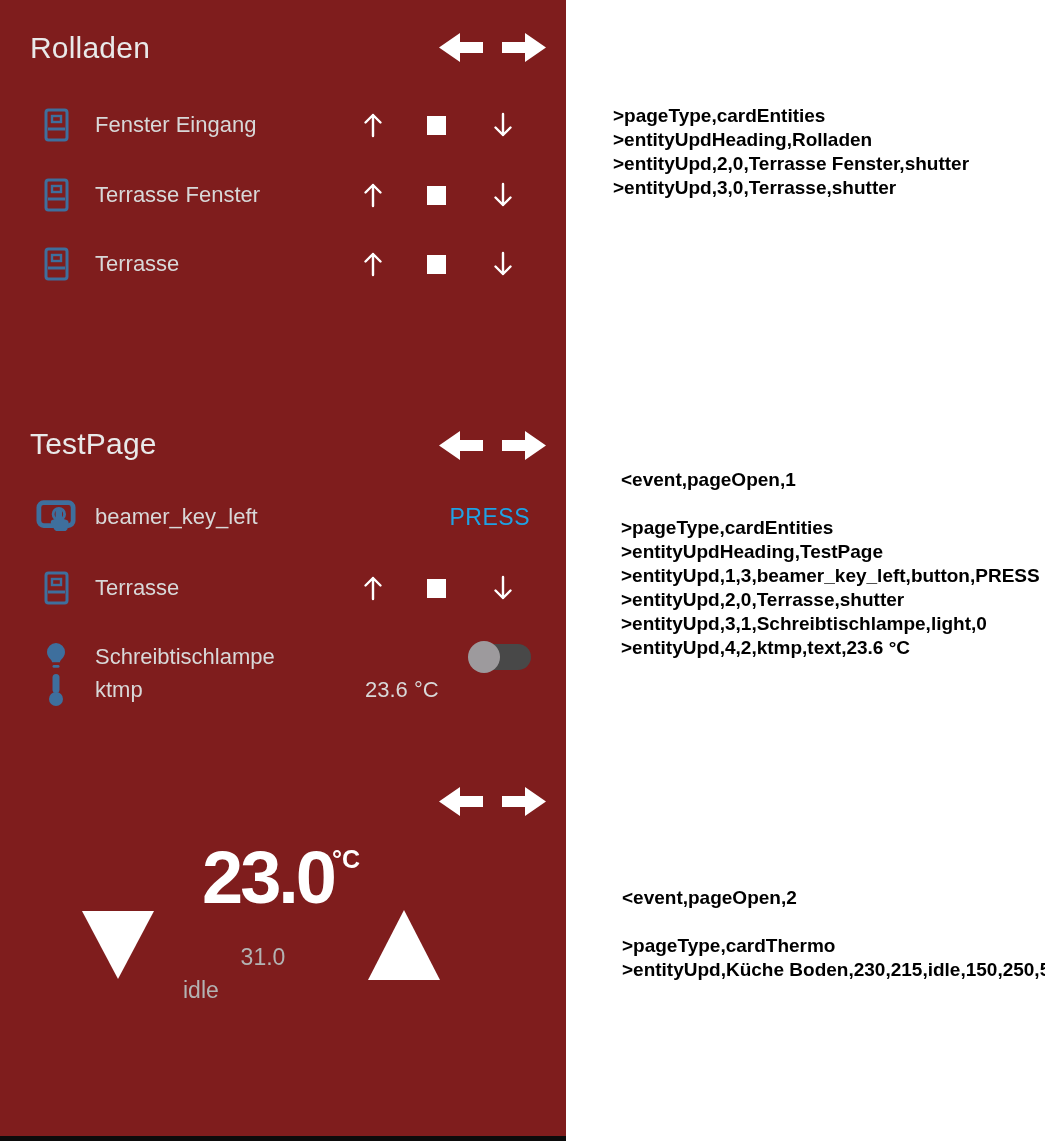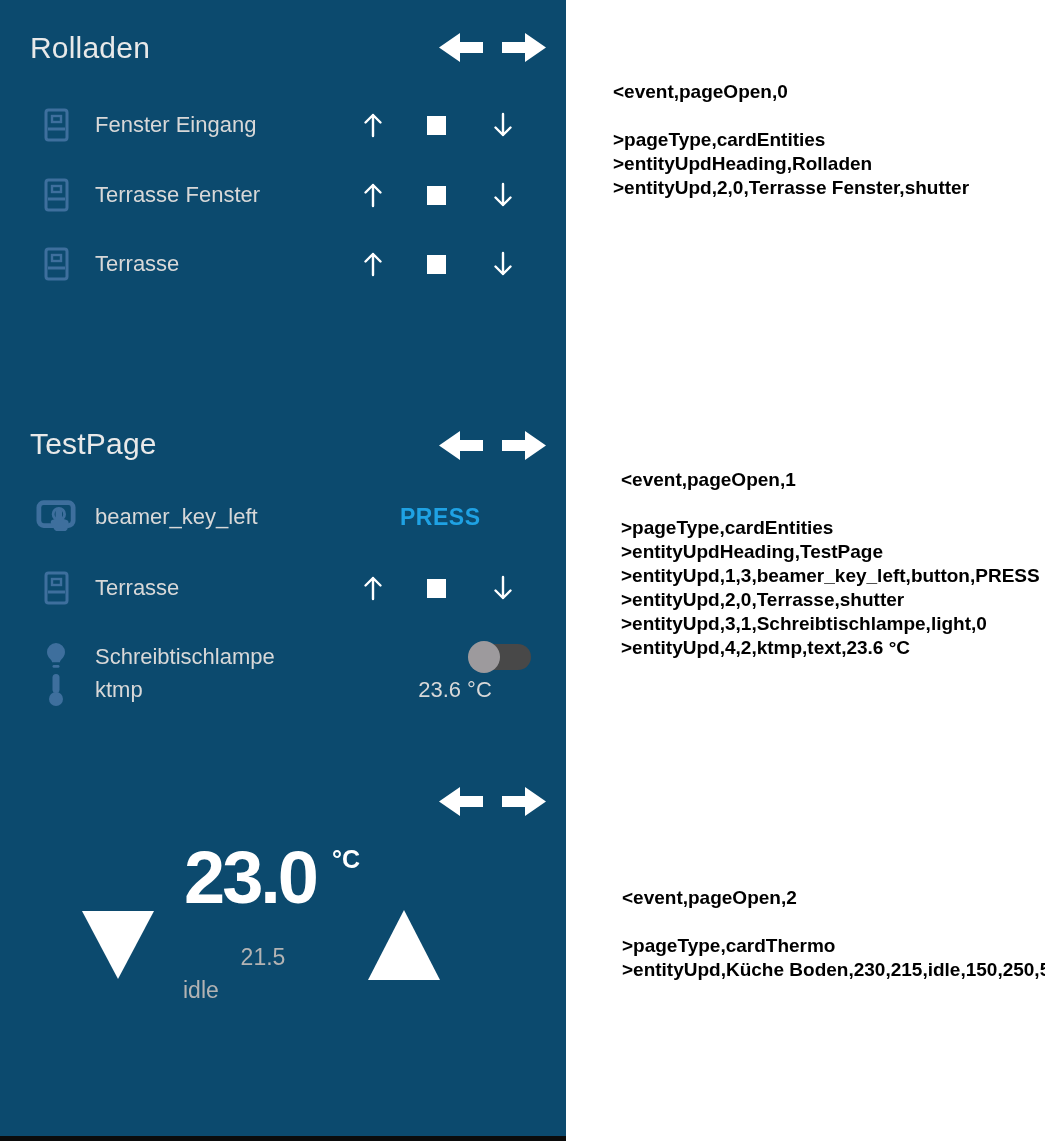--- a/index.html
+++ b/index.html
@@ -1,47 +1,47 @@
 <!DOCTYPE html>
 <html><head>
 <meta charset="utf-8">
 <style>
   html,body{margin:0;padding:0}
   body{width:1045px;height:1141px;background:#ffffff;position:relative;
        font-family:"Liberation Sans",sans-serif;overflow:hidden}
 
   
-  .panel{position:absolute;left:0;top:0;width:566px;height:1141px;background:#0c4a6e;overflow:hidden}
+  .panel{position:absolute;left:0;top:0;width:566px;height:1141px;background:#7f1d1d;overflow:hidden}
   .panel-bottom-edge{position:absolute;left:0;top:1136px;width:566px;height:5px;background:#0b0b0b}
 
   .heading{position:absolute;left:30px;width:300px;height:44px;line-height:44px;
            font-size:30px;color:#e9e9e9;letter-spacing:.2px}
   .nav-arrow{position:absolute;width:45px;height:31px;cursor:pointer}
   .nav-left{left:438px}.nav-right{left:502px}
 
   .row{position:absolute;left:0;width:566px;height:44px}
   .icon-box{position:absolute;left:36px;top:0;width:40px;height:44px;
             display:flex;align-items:center;justify-content:center}
   .label{position:absolute;left:95px;top:0;height:44px;line-height:44px;
          font-size:22px;color:#d8d8d8;white-space:nowrap}
 
   .ctl-up{position:absolute;left:360px;top:7px}
   .ctl-stop{position:absolute;left:427px;top:13px;width:19px;height:19px;background:#ffffff}
   .ctl-down{position:absolute;left:490px;top:7px}
 
   .press{position:absolute;left:400px;top:0;width:130px;height:44px;line-height:44px;
-         font-size:23px;font-weight:700;letter-spacing:.5px;color:#1fa2e4}
+         text-align:right;font-size:23px;font-weight:400;letter-spacing:.5px;color:#1fa2e4}
   .value{position:absolute;left:365px;top:0;width:180px;height:44px;line-height:44px;
-         text-align:center;font-size:22px;color:#d8d8d8;white-space:nowrap}
+         font-size:22px;color:#d8d8d8;white-space:nowrap}
 
   .toggle{position:absolute;left:473px;top:9px;width:58px;height:26px;border-radius:13px;background:#484848}
   .toggle .knob{position:absolute;left:-5px;top:-3px;width:32px;height:32px;border-radius:50%;background:#9d9a9d}
 
   
-  .temp-big{position:absolute;left:184px;top:841px;font-size:74px;font-weight:bold;
+  .temp-big{position:absolute;left:202px;top:841px;font-size:74px;font-weight:bold;
             letter-spacing:-3px;color:#ffffff;line-height:74px}
   .temp-unit{position:absolute;left:332px;top:845px;font-size:25px;font-weight:bold;color:#ffffff}
   .tri-down{position:absolute;left:82px;top:911px;cursor:pointer}
   .tri-up{position:absolute;left:368px;top:910px;cursor:pointer}
   .temp-target{position:absolute;left:183px;top:944px;width:160px;text-align:center;
                font-size:23px;color:#b3b3b3}
   .temp-state{position:absolute;left:183px;top:977px;width:160px;
               font-size:23px;color:#b3b3b3}
   .thermo-title{position:absolute;left:0;top:1082px;width:566px;text-align:center;
                 font-size:27px;color:#e5e5e5}
@@ -210,32 +210,32 @@
     <span><svg width="72" height="68" viewBox="0 0 72 68">
           <polygon points="0,0 72,0 36,68" fill="#fff"></polygon>
         </svg></span>
   </span>
   <span class="tri-up">
     <span><svg width="72" height="70" viewBox="0 0 72 70">
           <polygon points="36,0 72,70 0,70" fill="#fff"></polygon>
         </svg></span>
   </span>
 
-  <div class="temp-target">21.5</div>
+  <div class="temp-target">31.0</div>
   <div class="temp-state">idle</div>
 
   <div class="panel-bottom-edge"></div>
 </div>
 
 <div class="log-block log-1">
-  <div class="log-line">&lt;event,pageOpen,0</div>
   <div class="log-line"></div>
   <div class="log-line">&gt;pageType,cardEntities</div>
   <div class="log-line">&gt;entityUpdHeading,Rolladen</div>
   <div class="log-line">&gt;entityUpd,2,0,Terrasse Fenster,shutter</div>
+  <div class="log-line">&gt;entityUpd,3,0,Terrasse,shutter</div>
 </div>
 
 <div class="log-block log-2">
   <div class="log-line">&lt;event,pageOpen,1</div>
   <div class="log-line"></div>
   <div class="log-line">&gt;pageType,cardEntities</div>
   <div class="log-line">&gt;entityUpdHeading,TestPage</div>
   <div class="log-line">&gt;entityUpd,1,3,beamer_key_left,button,PRESS</div>
   <div class="log-line">&gt;entityUpd,2,0,Terrasse,shutter</div>
   <div class="log-line">&gt;entityUpd,3,1,Schreibtischlampe,light,0</div>

